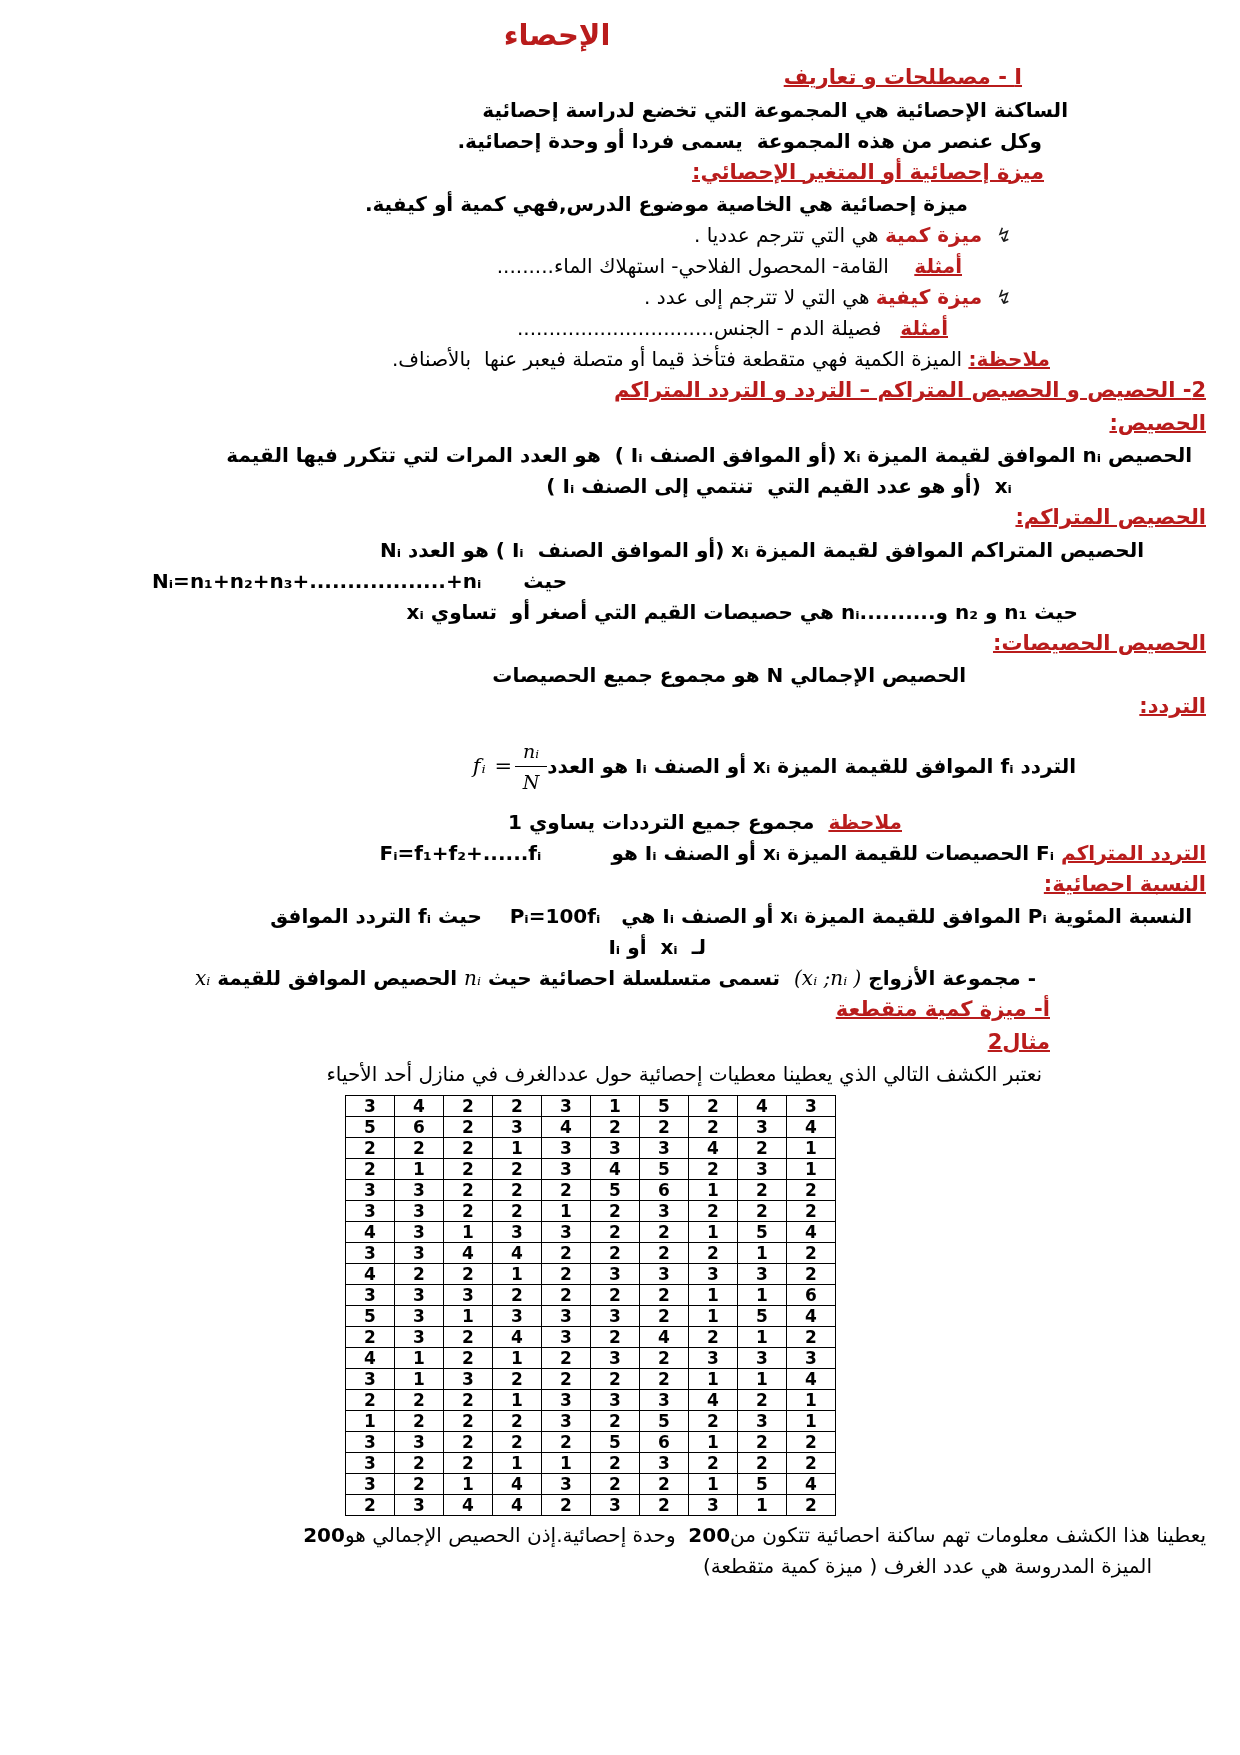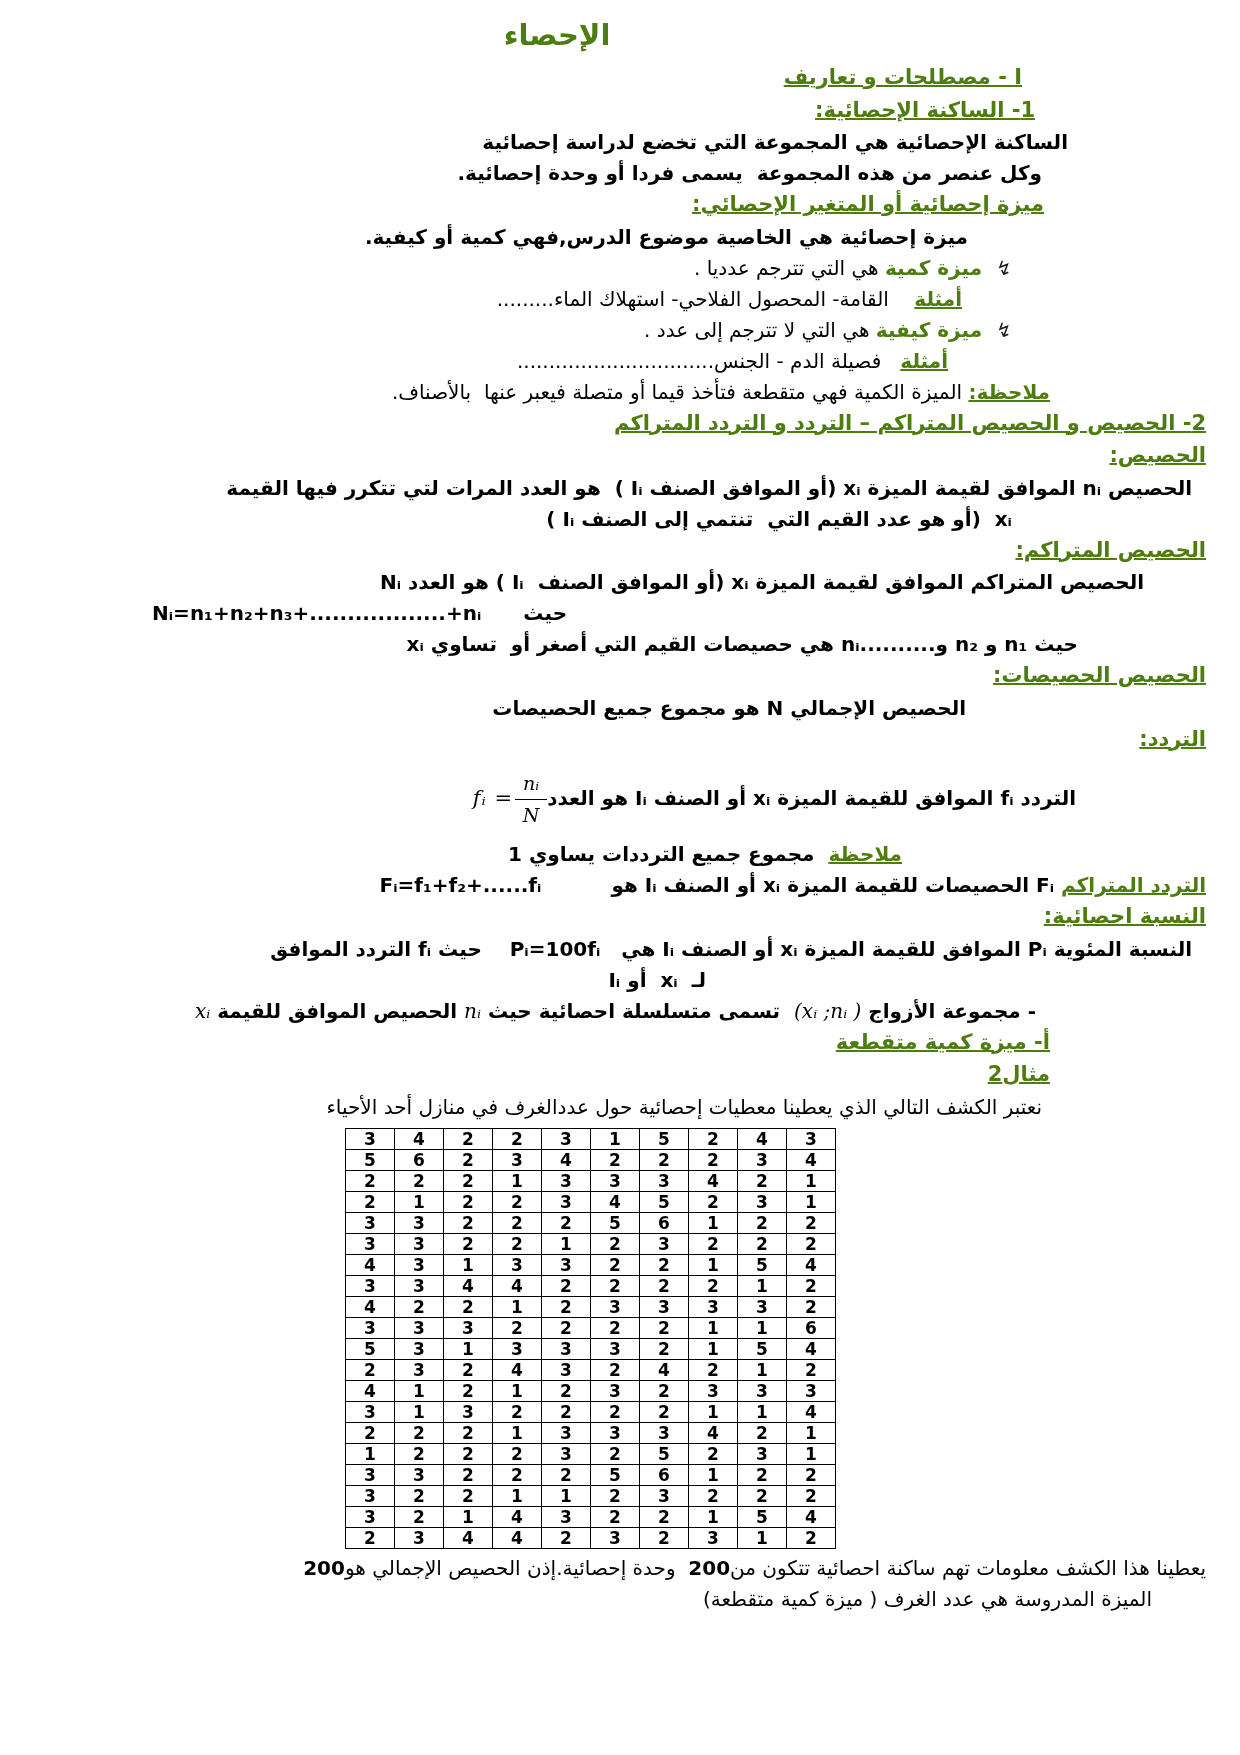--- a/index.html
+++ b/index.html
@@ -1,21 +1,21 @@
 <!DOCTYPE html>
 <html><head>
 <meta charset="utf-8">
 <style>
   html,body{margin:0;padding:0;background:#fff;}
   body{width:1240px;height:1755px;overflow:hidden;font-family:"DejaVu Sans",sans-serif;color:#000;}
   .page{position:relative;width:1240px;height:1755px;direction:rtl;padding-top:18px;box-sizing:border-box;}
   .title{font-size:29px;font-weight:700;text-align:center;padding-right:126px;margin:0 0 10px 0;}
   .line{font-size:20px;line-height:1.5;margin:1px 0;}
   .b{font-weight:700;}
-  .red{color:#4d7c0f;}
+  .red{color:#b91c1c;}
   .u{text-decoration:underline;text-decoration-thickness:2px;}
   .hline{font-size:21px;}
   .bullet-icon{display:inline-block;margin-left:14px;font-size:19px;color:#1a1a1a;transform:rotate(10deg);}
   .mathit{font-family:"DejaVu Serif",serif;font-style:italic;font-weight:400;}
   .formula-ltr{display:inline-block;direction:ltr;vertical-align:middle;margin-left:4px;}
   .freq-lhs{font-size:21px;letter-spacing:1px;}
   .frac{display:inline-block;direction:ltr;text-align:center;vertical-align:middle;font-size:19px;margin-left:2px;}
   .frac .num{display:block;border-bottom:1.8px solid #000;padding:0 8px 1px 8px;}
   .frac .den{display:block;padding-top:1px;}
   .tbl-wrap{direction:ltr;margin:6px 0 4px 345px;}
@@ -24,21 +24,20 @@
     font-weight:700;font-size:17px;padding:0;font-family:"DejaVu Sans",sans-serif;}
 </style>
 </head>
 <body>
 
 <div class="page" lang="ar">
 
   <div class="title red">الإحصاء</div>
 
   <div class="line hline red b u" style="padding-right:218px">I - مصطلحات و تعاريف</div>
-  <div class="line hline red b u" style="padding-right:205px">1- الساكنة الإحصائية:</div>
   <div class="line b" style="padding-right:172px">الساكنة الإحصائية هي المجموعة التي تخضع لدراسة إحصائية</div>
   <div class="line b" style="padding-right:198px">وكل عنصر من هذه المجموعة&nbsp; يسمى فردا أو وحدة إحصائية.</div>
   <div class="line hline red b u" style="padding-right:196px">ميزة إحصائية أو المتغير الإحصائي:</div>
   <div class="line b" style="padding-right:272px">ميزة إحصائية هي الخاصية موضوع الدرس,فهي كمية أو كيفية.</div>
 
   <div class="line" style="padding-right:228px"><span class="bullet-icon">↯</span><span class="red b">ميزة كمية</span><span> هي التي تترجم عدديا .</span></div>
   <div class="line" style="padding-right:278px"><span class="red b u">أمثلة</span><span>&nbsp;&nbsp;&nbsp; القامة- المحصول الفلاحي- استهلاك الماء.........</span></div>
   <div class="line" style="padding-right:228px"><span class="bullet-icon">↯</span><span class="red b">ميزة كيفية</span><span> هي التي لا تترجم إلى عدد .</span></div>
   <div class="line" style="padding-right:292px"><span class="red b u">أمثلة</span><span>&nbsp;&nbsp; فصيلة الدم - الجنس...............................</span></div>
   <div class="line" style="padding-right:190px"><span class="red b u">ملاحظة:</span><span> الميزة الكمية فهي متقطعة فتأخذ قيما أو متصلة فيعبر عنها&nbsp; بالأصناف.</span></div>

